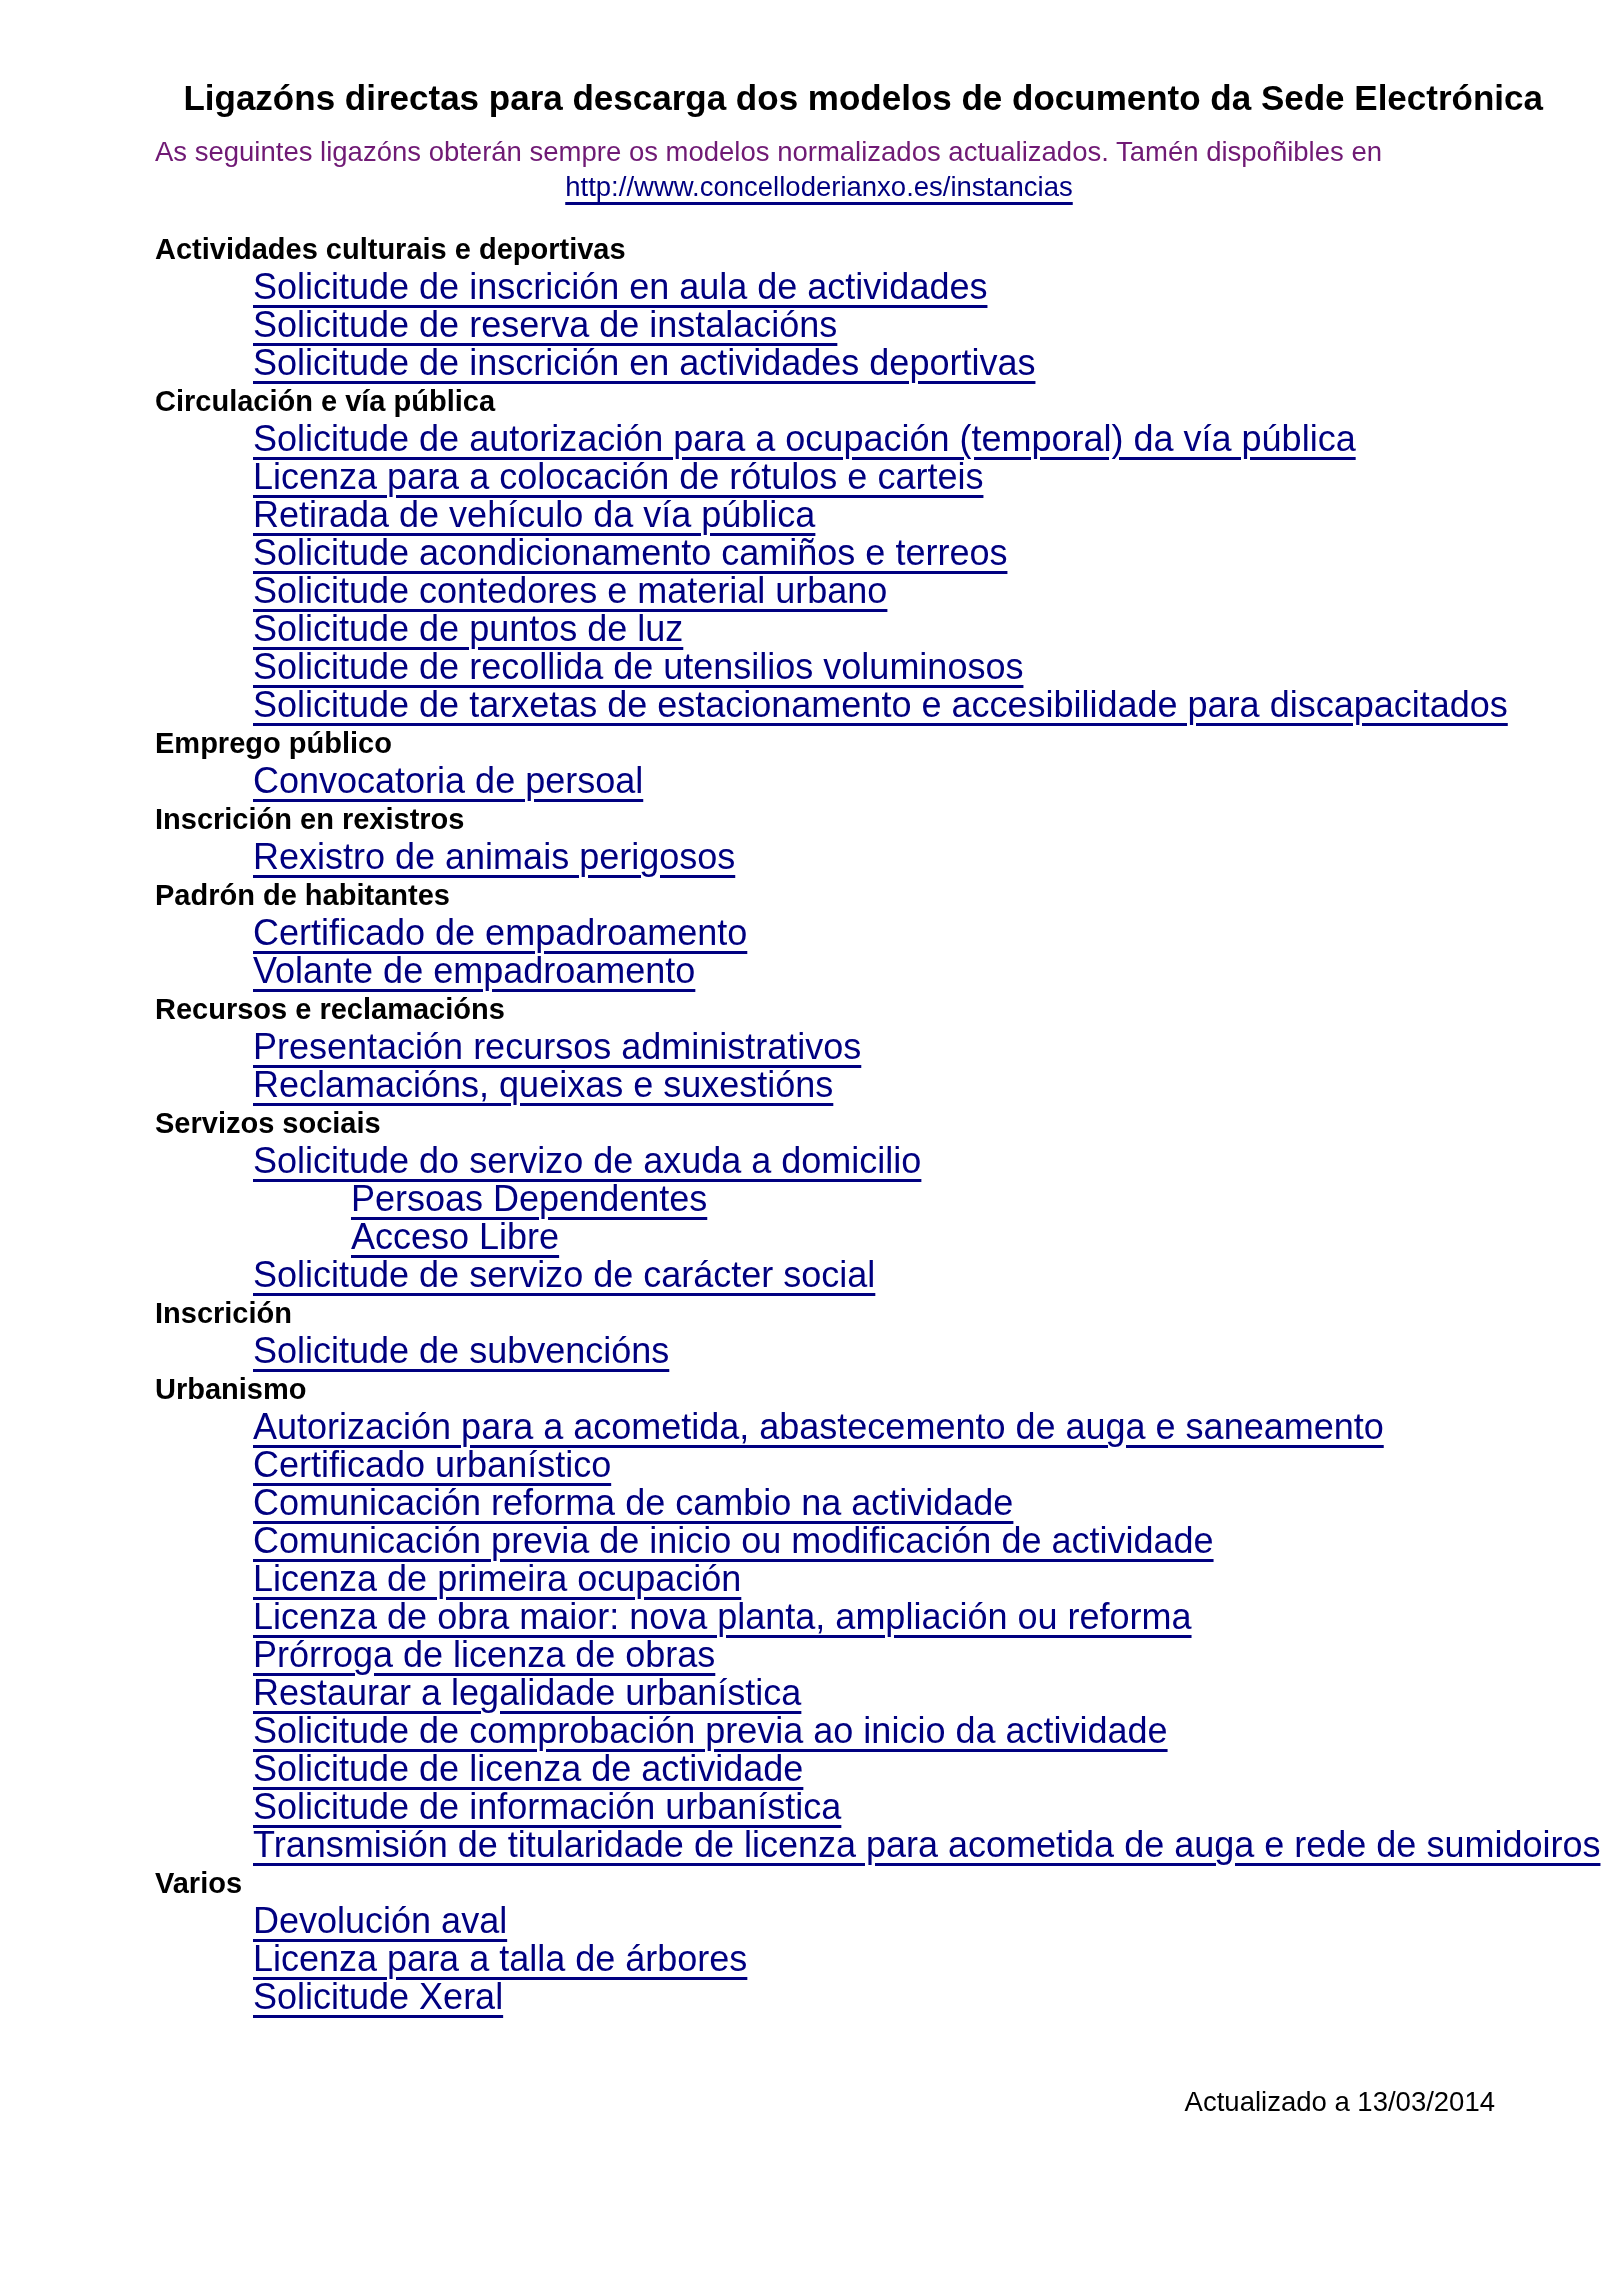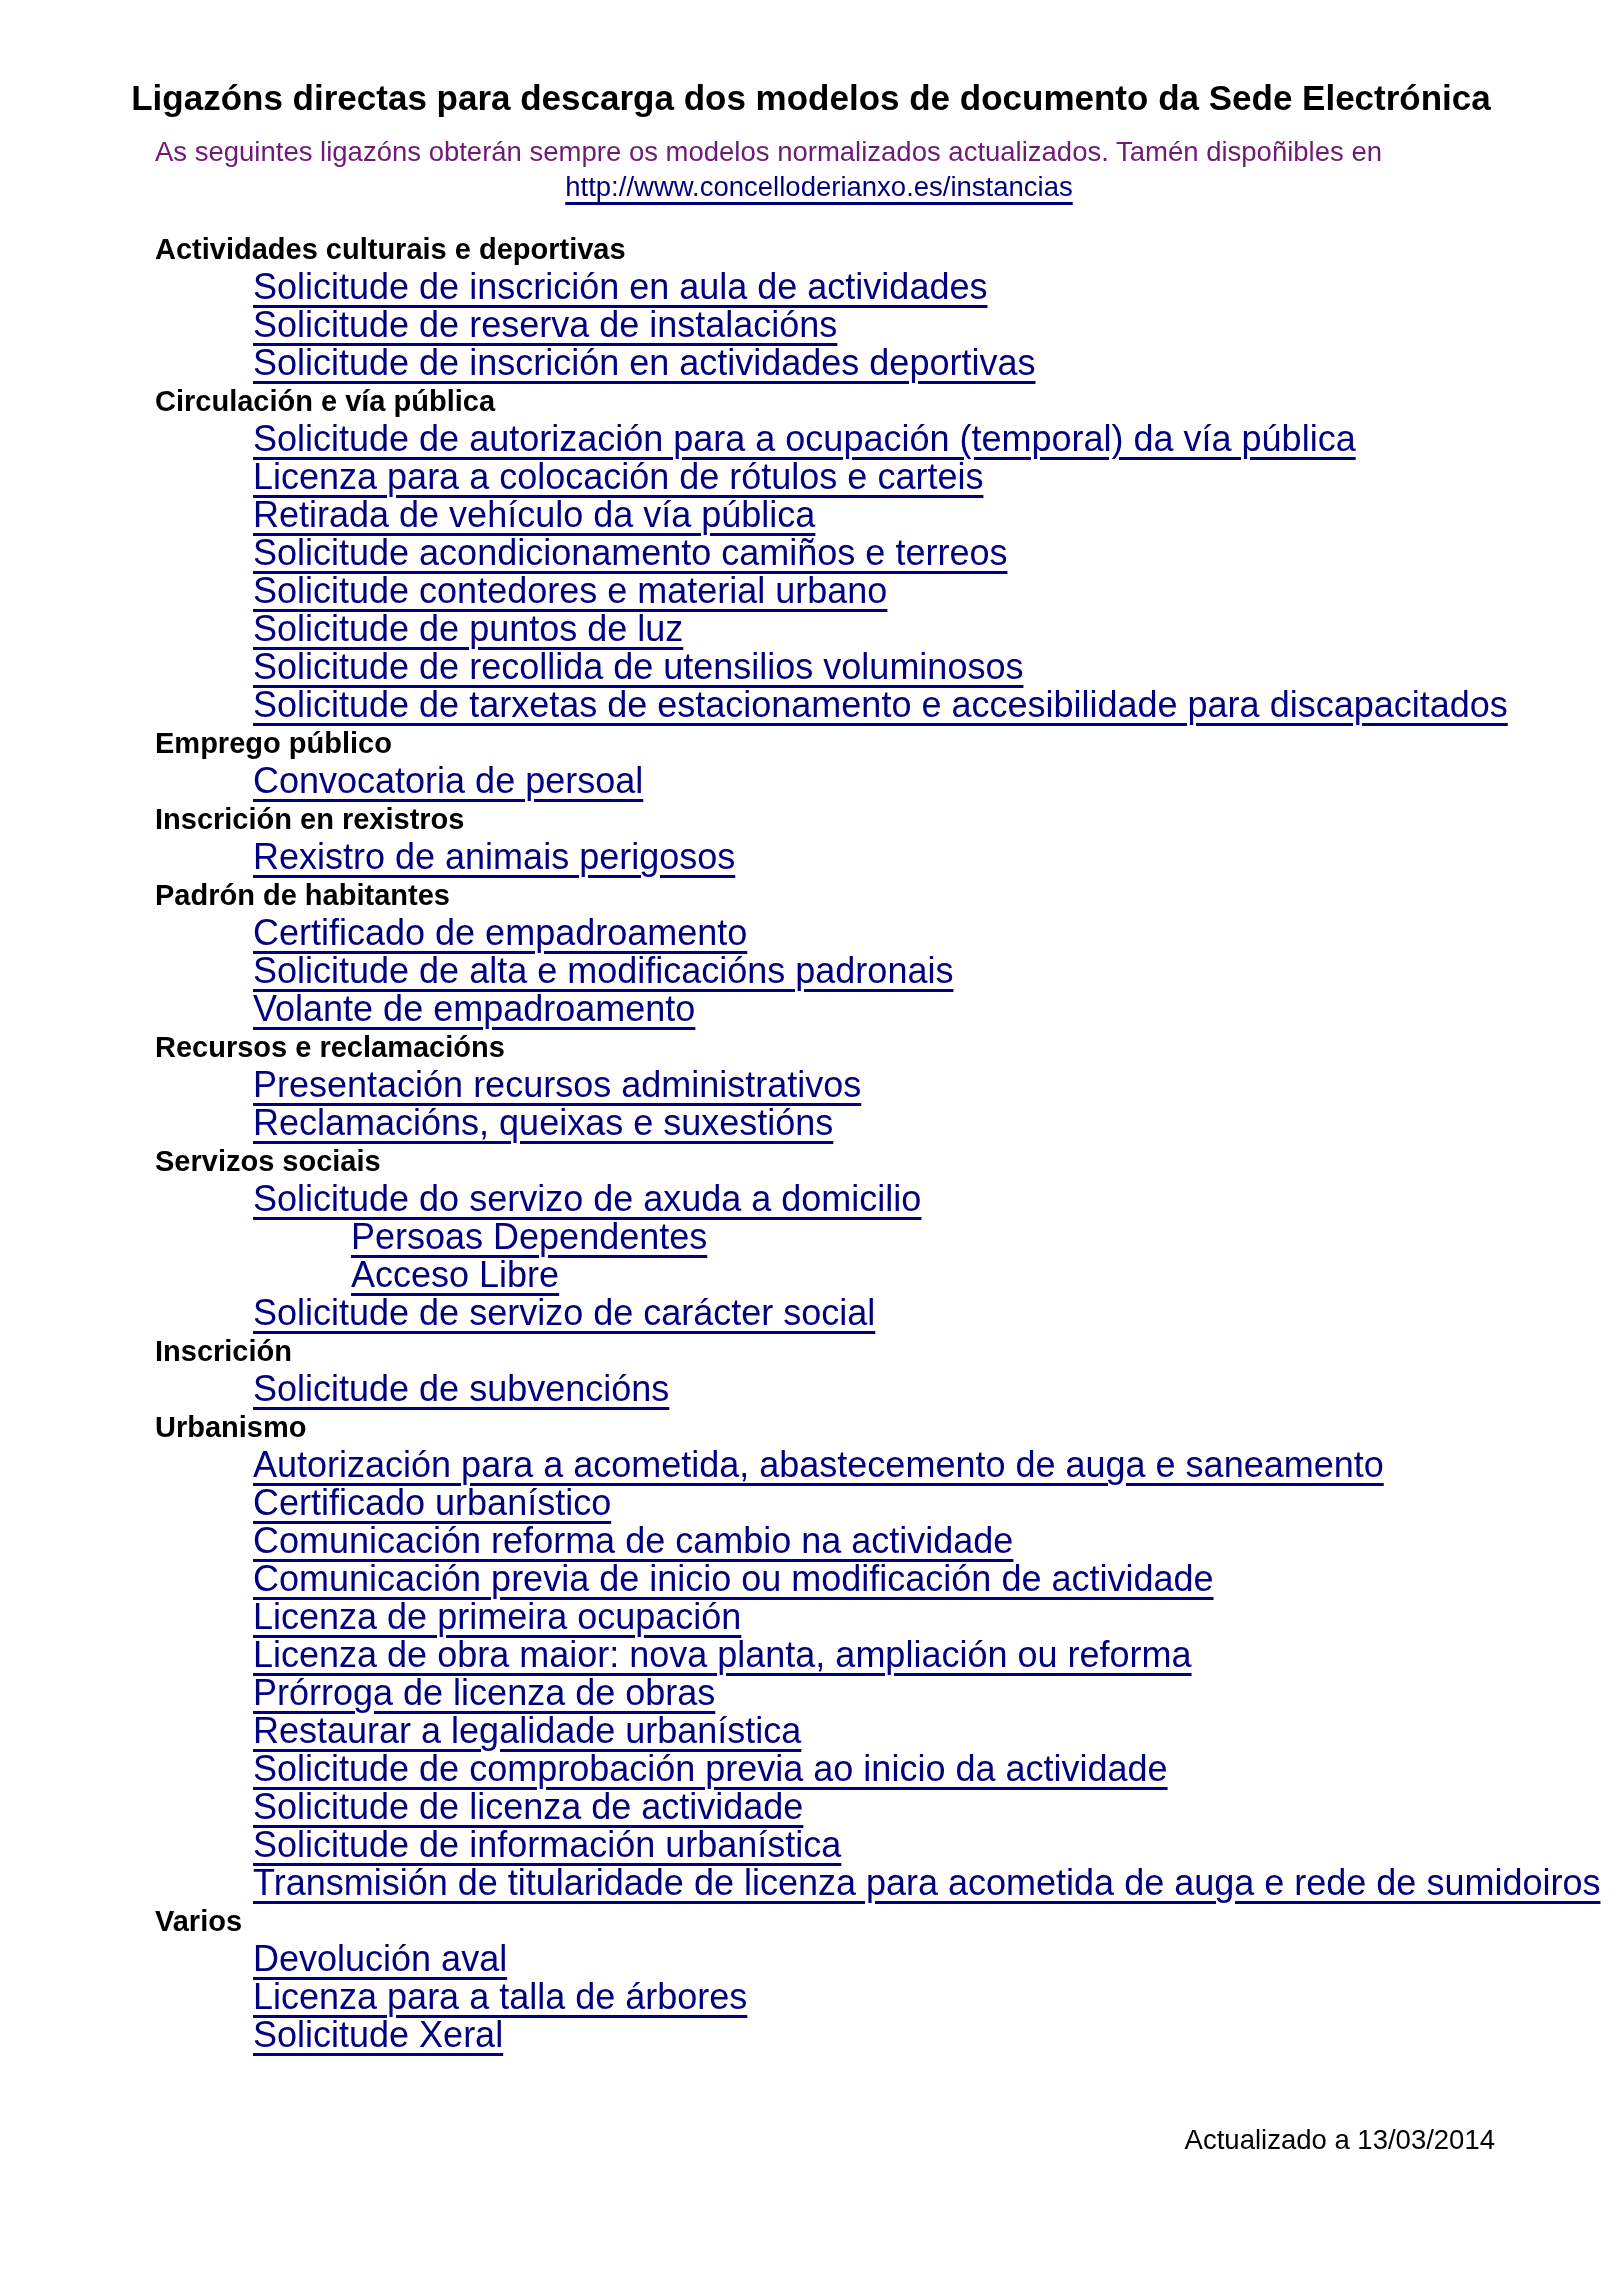--- a/index.html
+++ b/index.html
@@ -16,21 +16,21 @@
   }
   .doc {
     position: relative;
     width: 1622px;
     height: 2295px;
     background: #ffffff;
   }
   .title {
     margin: 77px 0 0 0;
     padding: 0 79px;
-    text-align: center;
+    text-align: right;
     font-size: 35px;
     line-height: 42px;
     font-weight: bold;
     color: #000000;
   }
   .intro {
     margin: 15.7px 137px 0 155px;
     font-size: 27.5px;
     line-height: 34px;
     color: #701a75;
@@ -100,21 +100,20 @@
       <div class="link-row level-1"><a class="doc-link" href="#">Solicitude contedores e material urbano</a></div>
       <div class="link-row level-1"><a class="doc-link" href="#">Solicitude de puntos de luz</a></div>
       <div class="link-row level-1"><a class="doc-link" href="#">Solicitude de recollida de utensilios voluminosos</a></div>
       <div class="link-row level-1"><a class="doc-link" href="#">Solicitude de tarxetas de estacionamento e accesibilidade para discapacitados</a></div>
       <div class="section-heading">Emprego público</div>
       <div class="link-row level-1"><a class="doc-link" href="#">Convocatoria de persoal</a></div>
       <div class="section-heading">Inscrición en rexistros</div>
       <div class="link-row level-1"><a class="doc-link" href="#">Rexistro de animais perigosos</a></div>
       <div class="section-heading">Padrón de habitantes</div>
       <div class="link-row level-1"><a class="doc-link" href="#">Certificado de empadroamento</a></div>
-      <div class="link-row level-1"><a class="doc-link" href="#">Solicitude de alta e modificacións padronais</a></div>
       <div class="link-row level-1"><a class="doc-link" href="#">Volante de empadroamento</a></div>
       <div class="section-heading">Recursos e reclamacións</div>
       <div class="link-row level-1"><a class="doc-link" href="#">Presentación recursos administrativos</a></div>
       <div class="link-row level-1"><a class="doc-link" href="#">Reclamacións, queixas e suxestións</a></div>
       <div class="section-heading">Servizos sociais</div>
       <div class="link-row level-1"><a class="doc-link" href="#">Solicitude do servizo de axuda a domicilio</a></div>
       <div class="link-row level-2"><a class="doc-link" href="#">Persoas Dependentes</a></div>
       <div class="link-row level-2"><a class="doc-link" href="#">Acceso Libre</a></div>
       <div class="link-row level-1"><a class="doc-link" href="#">Solicitude de servizo de carácter social</a></div>
       <div class="section-heading">Inscrición</div>

